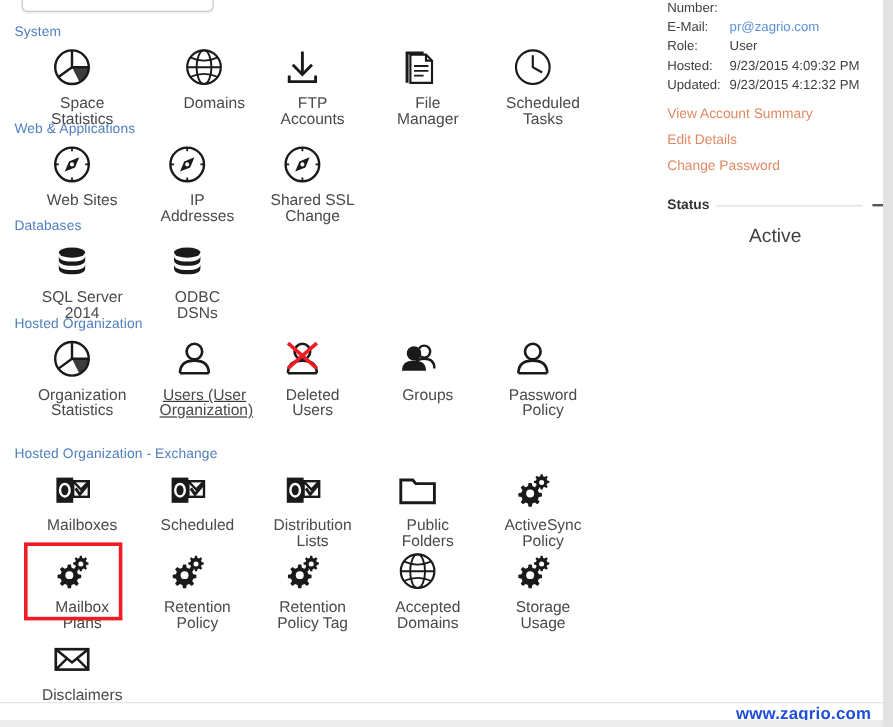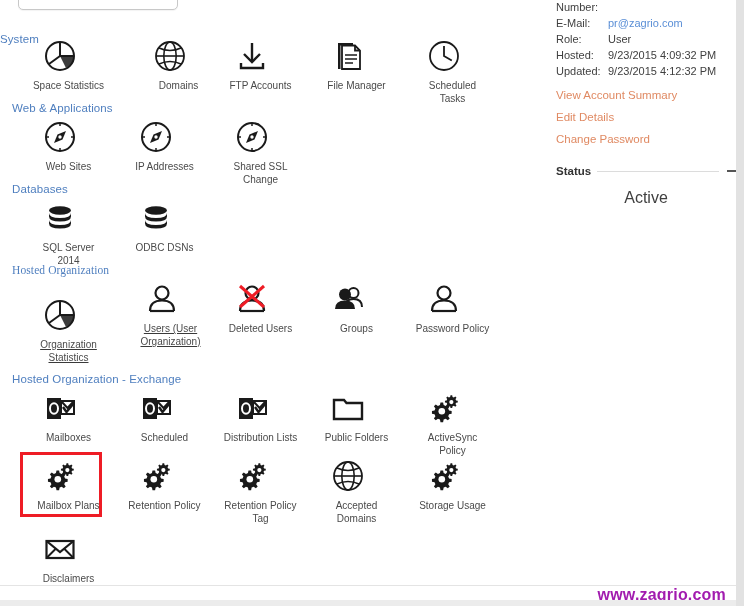--- a/index.html
+++ b/index.html
@@ -47,21 +47,21 @@
     width:92px;
     text-align:center;
   }
   .icon-art{
     height:40px;
     display:flex;align-items:center;justify-content:center;
     margin-bottom:3px;
   }
   .icon-art svg{display:block;}
   .icon-label{
-    font-size:10px;
+    font-size:13px;
     line-height:13px;
     color:#4a4a4a;
     white-space:normal;
     margin-left:17px;
   }
 
   .cell-highlight{
     position:absolute;
     border:3px solid #ee1c25;
     box-sizing:border-box;
@@ -110,36 +110,36 @@
     color:#3f3f3f;
     margin-top:12px;
   }
 
   
   .footer-rule{
     position:absolute;left:0;top:585px;width:736px;height:1px;background:#e4e4e4;
   }
   .watermark{
     position:absolute;right:18px;top:586px;
-    font-size:16px;font-weight:bold;color:#a21caf;
+    font-size:14px;font-weight:bold;color:#1d4ed8;
     letter-spacing:.2px;
   }
   .footer-bottom{
     position:absolute;left:0;bottom:0;width:736px;height:6px;background:#ececec;
   }
 </style>
 </head>
 <body>
 
 <div class="page">
 
   <div class="top-control"></div>
 
   <div class="main" id="main-grid">
-      <div class="section-head" style="left: 0; top: 21px; margin-top: 12px;">System</div>
+      <div class="section-head" style="left: 12px; top: 21px;">System</div>
       <div class="icon-cell" style="left: 14px; top: 36px;">
         <div class="icon-art">
           <svg width="34" height="34" viewBox="0 0 34 34">
             <circle cx="17" cy="17" r="14" fill="none" stroke="#1a1a1a" stroke-width="2"></circle>
             <path d="M17 3 L17 17 L31 17" fill="none" stroke="#1a1a1a" stroke-width="2"></path>
             <path d="M17 17 L31 17 A14 14 0 0 1 23 29 Z" fill="#1a1a1a" opacity=".85"></path>
             <path d="M17 17 L6 25" stroke="#1a1a1a" stroke-width="2"></path>
           </svg>
         </div>
         <div class="icon-label">Space Statistics</div>
@@ -245,22 +245,22 @@
       <div class="icon-cell" style="left: 110px; top: 198px;">
         <div class="icon-art">
           <svg width="34" height="34" viewBox="0 0 34 34">
             <ellipse cx="17" cy="9.5" rx="11" ry="4.2" fill="#1a1a1a"></ellipse>
             <path d="M6 12 Q6 17 17 17 Q28 17 28 12 L28 15.5 Q28 20.5 17 20.5 Q6 20.5 6 15.5 Z" fill="#1a1a1a"></path>
             <path d="M6 19 Q6 24 17 24 Q28 24 28 19 L28 22.5 Q28 27.5 17 27.5 Q6 27.5 6 22.5 Z" fill="#1a1a1a"></path>
           </svg>
         </div>
         <div class="icon-label">ODBC DSNs</div>
       </div>
-      <div class="section-head" style="left: 12px; top: 264px; font-family: Liberation Serif, serif;">Hosted Organization</div>
-      <div class="icon-cell" style="left: 14px; top: 295px; text-decoration: underline;">
+      <div class="section-head" style="left: 12px; top: 264px;">Hosted Organization</div>
+      <div class="icon-cell" style="left: 14px; top: 279px;">
         <div class="icon-art">
           <svg width="34" height="34" viewBox="0 0 34 34">
             <circle cx="17" cy="17" r="14" fill="none" stroke="#1a1a1a" stroke-width="2"></circle>
             <path d="M17 3 L17 17 L31 17" fill="none" stroke="#1a1a1a" stroke-width="2"></path>
             <path d="M17 17 L31 17 A14 14 0 0 1 23 29 Z" fill="#1a1a1a" opacity=".85"></path>
             <path d="M17 17 L6 25" stroke="#1a1a1a" stroke-width="2"></path>
           </svg>
         </div>
         <div class="icon-label">Organization Statistics</div>
       </div>

